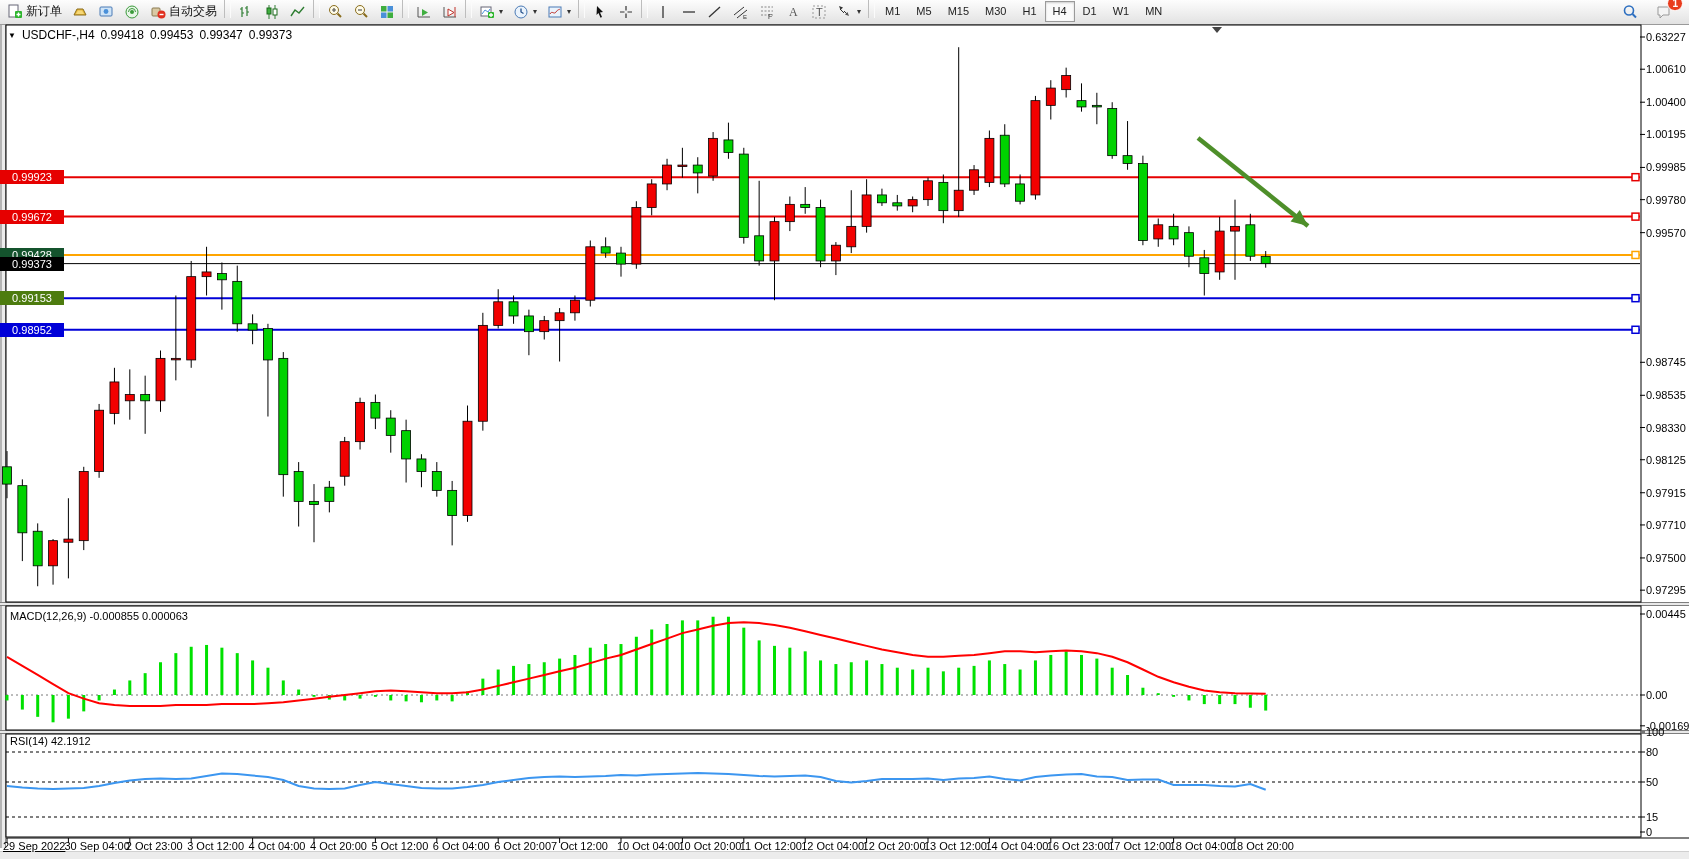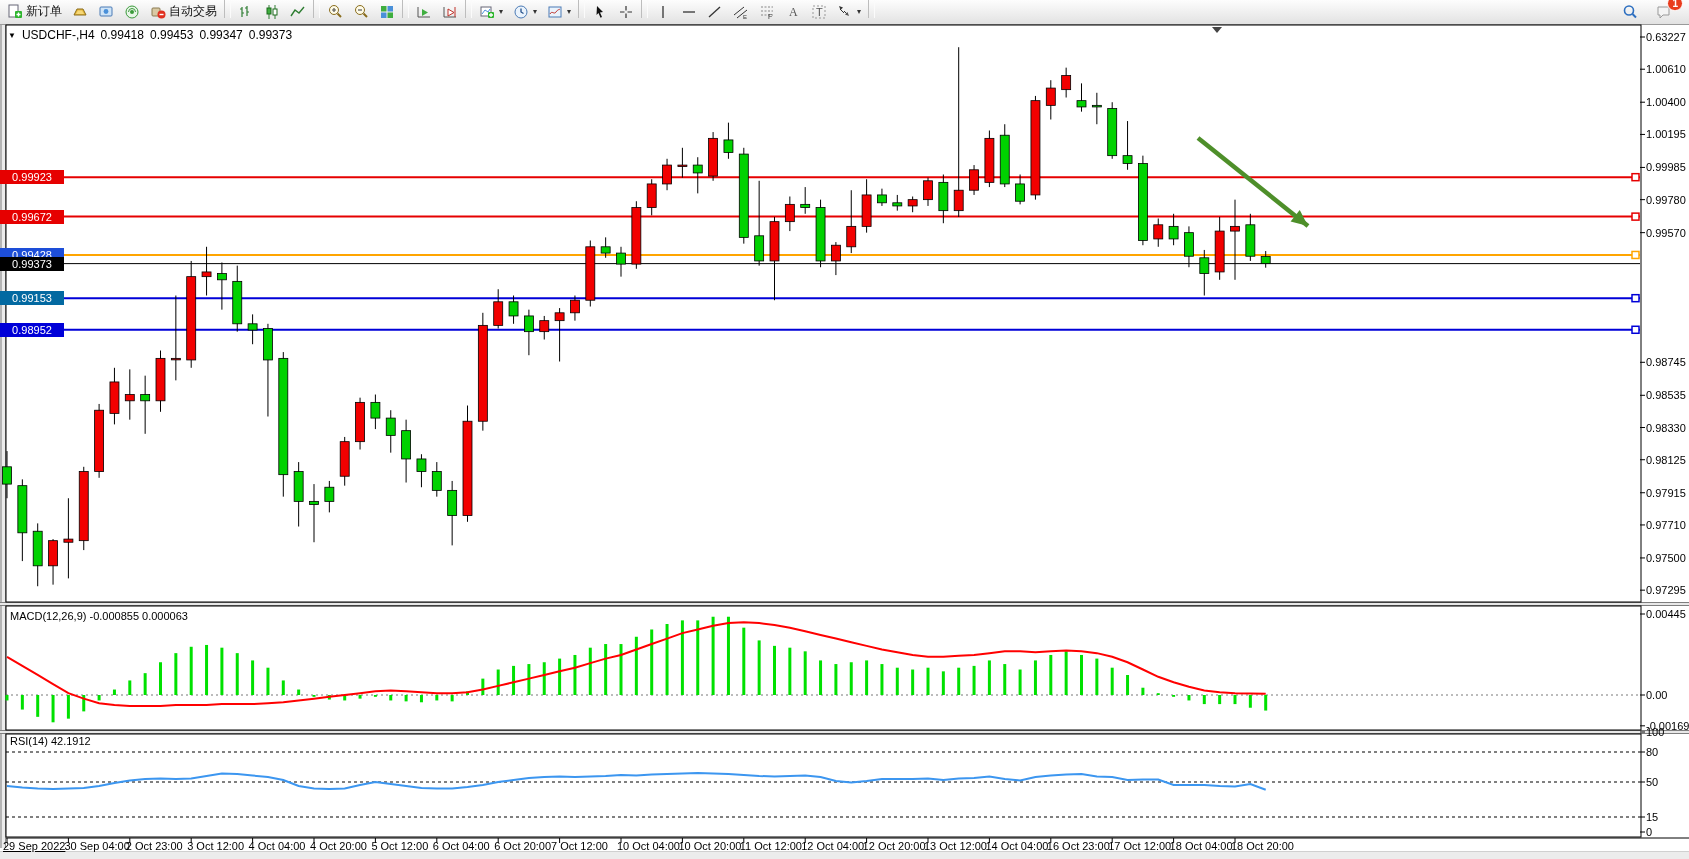--- a/index.html
+++ b/index.html
@@ -220,20 +220,31 @@
         <span class="tb-btn">
           <svg width="16" height="16" viewBox="0 0 16 16">
             <path d="M3 5l4 4M11 11l-4-4" stroke="#333"></path>
             <polygon points="2,2 6,3.5 3.5,6" fill="#333"></polygon>
             <polygon points="12,12 8,10.5 10.5,8" fill="#555"></polygon>
           </svg>
           <span class="tb-caret">▾</span>
         </span>
       </span>
       <span class="tb-sep"></span>
+      <span class="tb-group">
+        <span class="tf-btn">M1</span>
+        <span class="tf-btn">M5</span>
+        <span class="tf-btn">M15</span>
+        <span class="tf-btn">M30</span>
+        <span class="tf-btn">H1</span>
+        <span class="tf-btn active">H4</span>
+        <span class="tf-btn">D1</span>
+        <span class="tf-btn">W1</span>
+        <span class="tf-btn">MN</span>
+      </span>
       <span id="tb-right">
         <span class="tb-btn" style="position:relative">
           <svg width="16" height="16" viewBox="0 0 16 16">
             <circle cx="7" cy="6.5" r="4.5" fill="none" stroke="#2d6fc0" stroke-width="1.6"></circle>
             <path d="M10.5 10 14 13.5" stroke="#2d6fc0" stroke-width="2"></path>
           </svg>
         </span>
         <span class="tb-btn" style="position:relative">
           <svg width="16" height="16" viewBox="0 0 16 16">
             <path d="M2 3h11v8H7l-3 3v-3H2z" fill="#f4f4f4" stroke="#999"></path>
@@ -594,22 +605,22 @@
       <div class="ax-label" style="left: 1646px; top: 356.301px;">0.98745</div>
       <div class="ax-label" style="left: 1646px; top: 389.303px;">0.98535</div>
       <div class="ax-label" style="left: 1646px; top: 421.518px;">0.98330</div>
       <div class="ax-label" style="left: 1646px; top: 453.734px;">0.98125</div>
       <div class="ax-label" style="left: 1646px; top: 486.736px;">0.97915</div>
       <div class="ax-label" style="left: 1646px; top: 518.951px;">0.97710</div>
       <div class="ax-label" style="left: 1646px; top: 551.953px;">0.97500</div>
       <div class="ax-label" style="left: 1646px; top: 584.168px;">0.97295</div>
       <div class="price-tag" style="left: 0px; top: 170.178px; background: rgb(230, 0, 0);">0.99923</div>
       <div class="price-tag" style="left: 0px; top: 209.623px; background: rgb(230, 0, 0);">0.99672</div>
-      <div class="price-tag" style="left: 0px; top: 247.968px; background: #1d4ed8;">0.99428</div>
-      <div class="price-tag" style="left: 0px; top: 291.184px; background: #0369a1;">0.99153</div>
+      <div class="price-tag" style="left: 0px; top: 247.968px; background: #14532d;">0.99428</div>
+      <div class="price-tag" style="left: 0px; top: 291.184px; background: #4d7c0f;">0.99153</div>
       <div class="price-tag" style="left: 0px; top: 322.771px; background: rgb(0, 0, 216);">0.98952</div>
       <div class="price-tag" style="left: 0px; top: 256.611px; background: rgb(0, 0, 0);">0.99373</div>
       <div class="ax-label" style="left: 1646px; top: 608.01px;">0.00445</div>
       <div class="ax-label" style="left: 1646px; top: 689px;">0.00</div>
       <div class="ax-label" style="left: 1646px; top: 719.813px;">-0.001693</div>
       <div class="ax-label" style="left: 1646px; top: 726px;">100</div>
       <div class="ax-label" style="left: 1646px; top: 746px;">80</div>
       <div class="ax-label" style="left: 1646px; top: 776px;">50</div>
       <div class="ax-label" style="left: 1646px; top: 811px;">15</div>
       <div class="ax-label" style="left: 1646px; top: 826px;">0</div>

